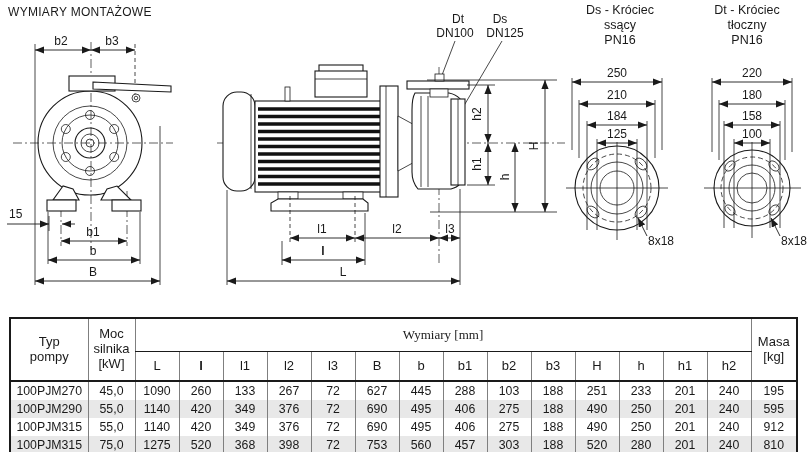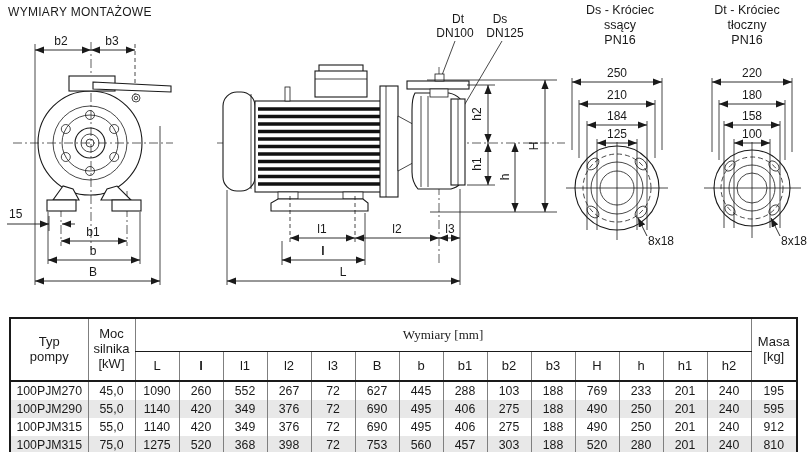--- a/index.html
+++ b/index.html
@@ -308,29 +308,29 @@
       <th>h1</th>
       <th>h2</th>
     </tr>
   </thead>
   <tbody>
     <tr>
       <td>100PJM270</td>
       <td>45,0</td>
       <td>1090</td>
       <td>260</td>
-      <td>552</td>
+      <td>133</td>
       <td>267</td>
       <td>72</td>
       <td>627</td>
       <td>445</td>
       <td>288</td>
       <td>103</td>
       <td>188</td>
-      <td>769</td>
+      <td>251</td>
       <td>233</td>
       <td>201</td>
       <td>240</td>
       <td>195</td>
     </tr>
     <tr>
       <td>100PJM290</td>
       <td>55,0</td>
       <td>1140</td>
       <td>420</td>

